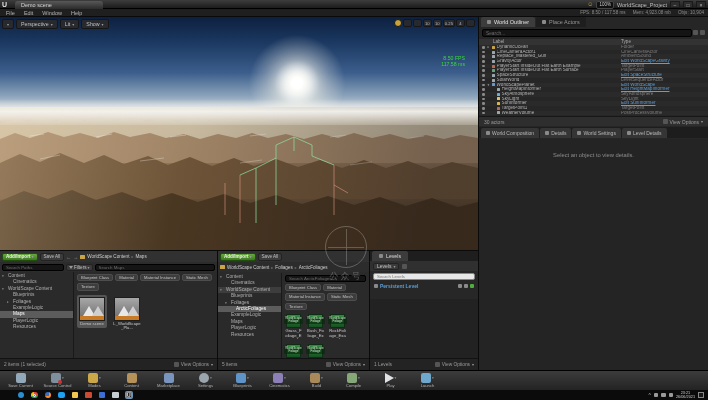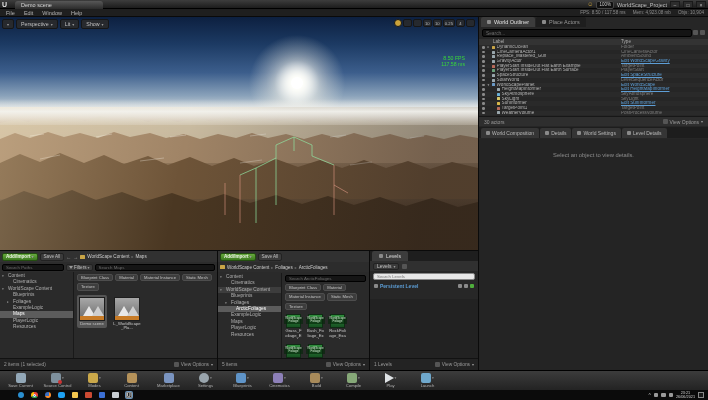--- a/index.html
+++ b/index.html
@@ -828,14 +828,21 @@
       <span class="tray-ic" data-name="network-icon"></span>
       <span class="tray-ic" data-name="volume-icon"></span>
       <div class="clock" data-name="taskbar-clock">
         <div data-name="clock-time">23:21</div>
         <div data-name="clock-date">26/06/2021</div>
       </div>
       <span class="notif" data-name="notification-center-icon"></span>
     </div>
   </div>
 
+  <div class="watermark" data-name="video-watermark">
+    <div class="wm-ring" data-name="watermark-compass-icon">
+        <i class="d1"></i>
+        <i class="d2"></i>
+      </div>
+    <div class="wm-text" data-name="watermark-text">公众号</div>
+  </div>
 
 </div>
 
 </body></html>

